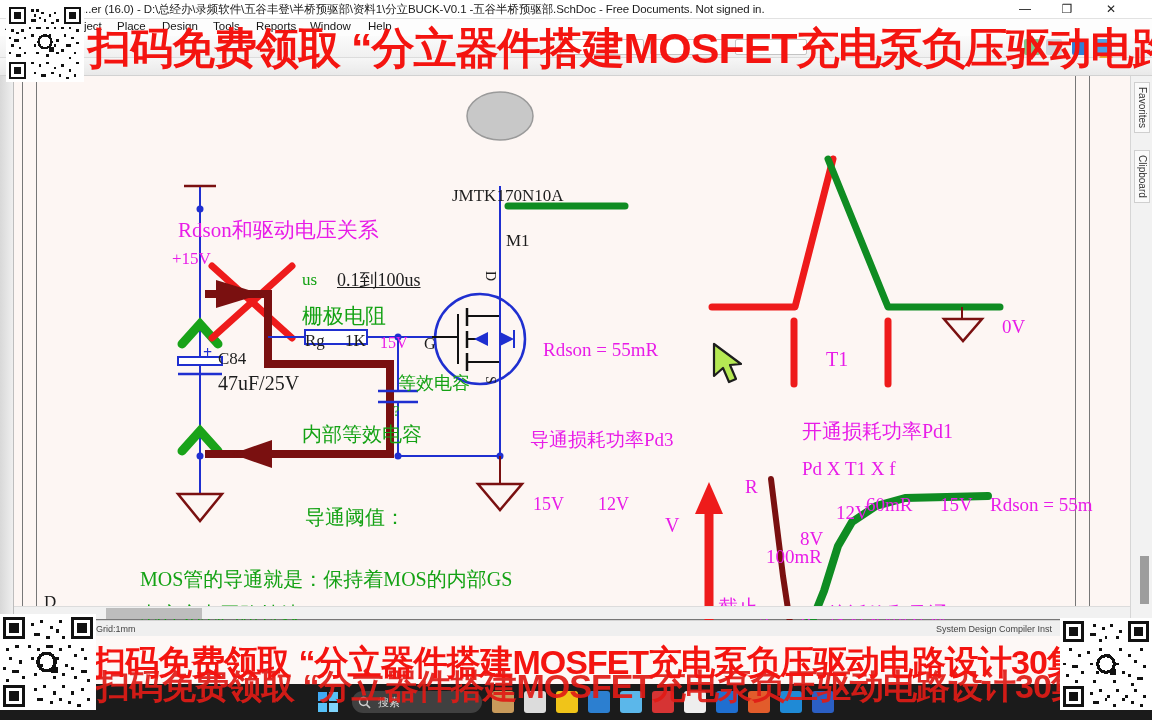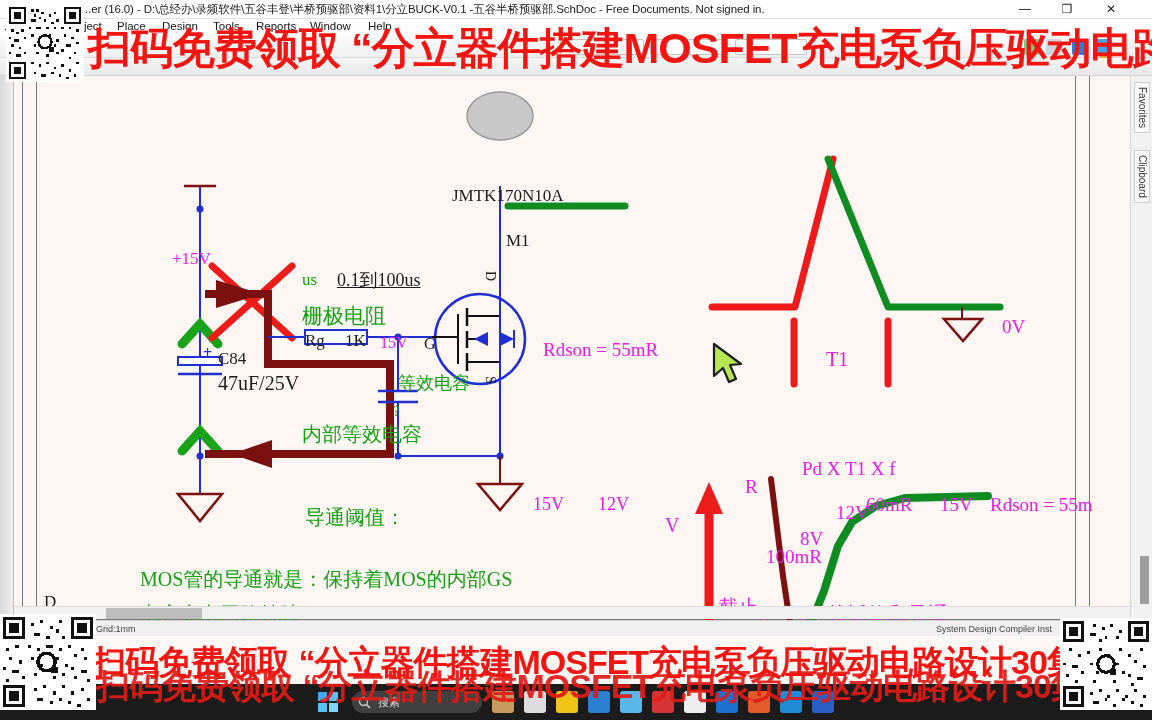--- a/index.html
+++ b/index.html
@@ -222,20 +222,21 @@
 
       <line x1="709" y1="610" x2="709" y2="432" stroke="#ee1b1b" stroke-width="9" stroke-linecap="round"></line>
       <polygon points="695,438 723,438 709,406" fill="#ee1b1b"></polygon>
 
       <path d="M 742 620 L 764 560 L 782 552 L 800 550 L 812 545 L 824 515
                L 838 470 L 852 446 L 876 430 L 905 422 L 988 420" fill="none" stroke="#0f8c22" stroke-width="8" stroke-linecap="round" stroke-linejoin="round"></path>
 
       <path d="M 771 403 L 783 500 L 792 560 L 797 596 L 802 610 L 812 614" fill="none" stroke="#7a1010" stroke-width="6" stroke-linecap="round" stroke-linejoin="round"></path>
     </svg>
 
+    <div class="lbl pink" style="left:178px; top:140px; font-size:21px;">Rdson和驱动电压关系</div>
     <div class="lbl pink" style="left:172px; top:173px; font-size:17px;">+15V</div>
     <div class="lbl blue" style="left:203px; top:268px; font-size:16px; font-weight:bold;">+</div>
     <div class="lbl dark" style="left:218px; top:273px; font-size:17px;">C84</div>
     <div class="lbl dark" style="left:218px; top:296px; font-size:20px;">47uF/25V</div>
 
     <div class="lbl green" style="left:302px; top:194px; font-size:17px;">us</div>
     <div class="lbl dark" style="left:337px; top:192px; font-size:18px; text-decoration:underline;">0.1到100us</div>
     <div class="lbl green" style="left:302px; top:226px; font-size:21px;">栅极电阻</div>
     <div class="lbl dark" style="left:305px; top:255px; font-size:17px;">Rg</div>
     <div class="lbl dark" style="left:345px; top:255px; font-size:17px;">1K</div>
@@ -245,29 +246,31 @@
     <div class="lbl dark" style="left:482px; top:195px; font-size:14px; writing-mode:vertical-rl;">D</div>
     <div class="lbl dark" style="left:482px; top:300px; font-size:14px; writing-mode:vertical-rl;">S</div>
     <div class="lbl dark" style="left:452px; top:110px; font-size:17px;">JMTK170N10A</div>
     <div class="lbl dark" style="left:506px; top:155px; font-size:17px;">M1</div>
 
     <div class="lbl green" style="left:398px; top:295px; font-size:18px;">等效电容</div>
     <div class="lbl green" style="left:393px; top:327px; font-size:15px;">?</div>
     <div class="lbl green" style="left:302px; top:345px; font-size:20px;">内部等效电容</div>
 
     <div class="lbl pink" style="left:543px; top:263px; font-size:19px;">Rdson = 55mR</div>
+    <div class="lbl pink" style="left:530px; top:351px; font-size:19px;">导通损耗功率Pd3</div>
 
     <div class="lbl green" style="left:305px; top:428px; font-size:20px;">导通阈值：</div>
     <div class="lbl green" style="left:140px; top:490px; font-size:20px;font-family:Liberation Serif, serif;">MOS管的导通就是：保持着MOS的内部GS</div>
     <div class="lbl green" style="left:140px; top:525px; font-size:20px;">电容充电回路持续</div>
     <div class="lbl pink" style="left:533px; top:418px; font-size:18px;">15V</div>
     <div class="lbl pink" style="left:598px; top:418px; font-size:18px;">12V</div>
 
     <div class="lbl pink" style="left:826px; top:272px; font-size:20px;">T1</div>
     <div class="lbl pink" style="left:1002px; top:240px; font-size:19px;">0V</div>
+    <div class="lbl pink" style="left:802px; top:342px; font-size:20px;">开通损耗功率Pd1</div>
     <div class="lbl pink" style="left:802px; top:382px; font-size:19px;">Pd X T1 X f</div>
 
     <div class="lbl pink" style="left:665px; top:438px; font-size:20px;">V</div>
     <div class="lbl pink" style="left:745px; top:400px; font-size:19px;">R</div>
     <div class="lbl pink" style="left:758px; top:532px; font-size:17px;">A</div>
     <div class="lbl pink" style="left:800px; top:533px; font-size:17px;">B</div>
 
     <div class="lbl pink" style="left:800px; top:452px; font-size:19px;">8V</div>
     <div class="lbl pink" style="left:836px; top:426px; font-size:19px;">12V</div>
     <div class="lbl pink" style="left:940px; top:418px; font-size:19px;">15V</div>

